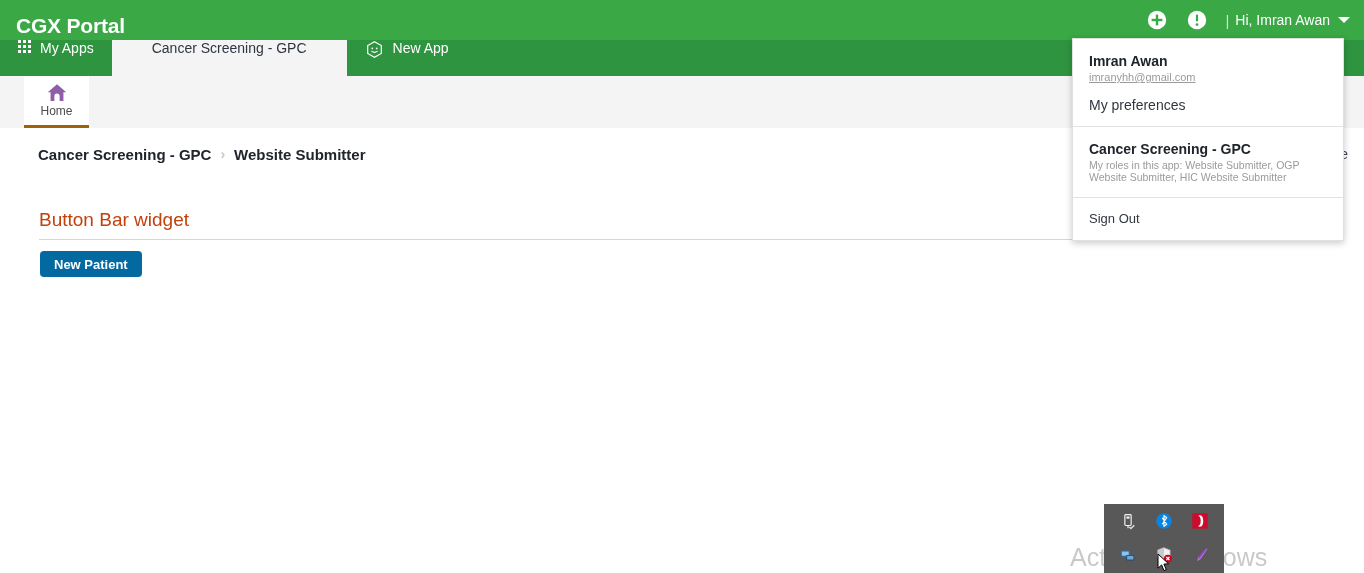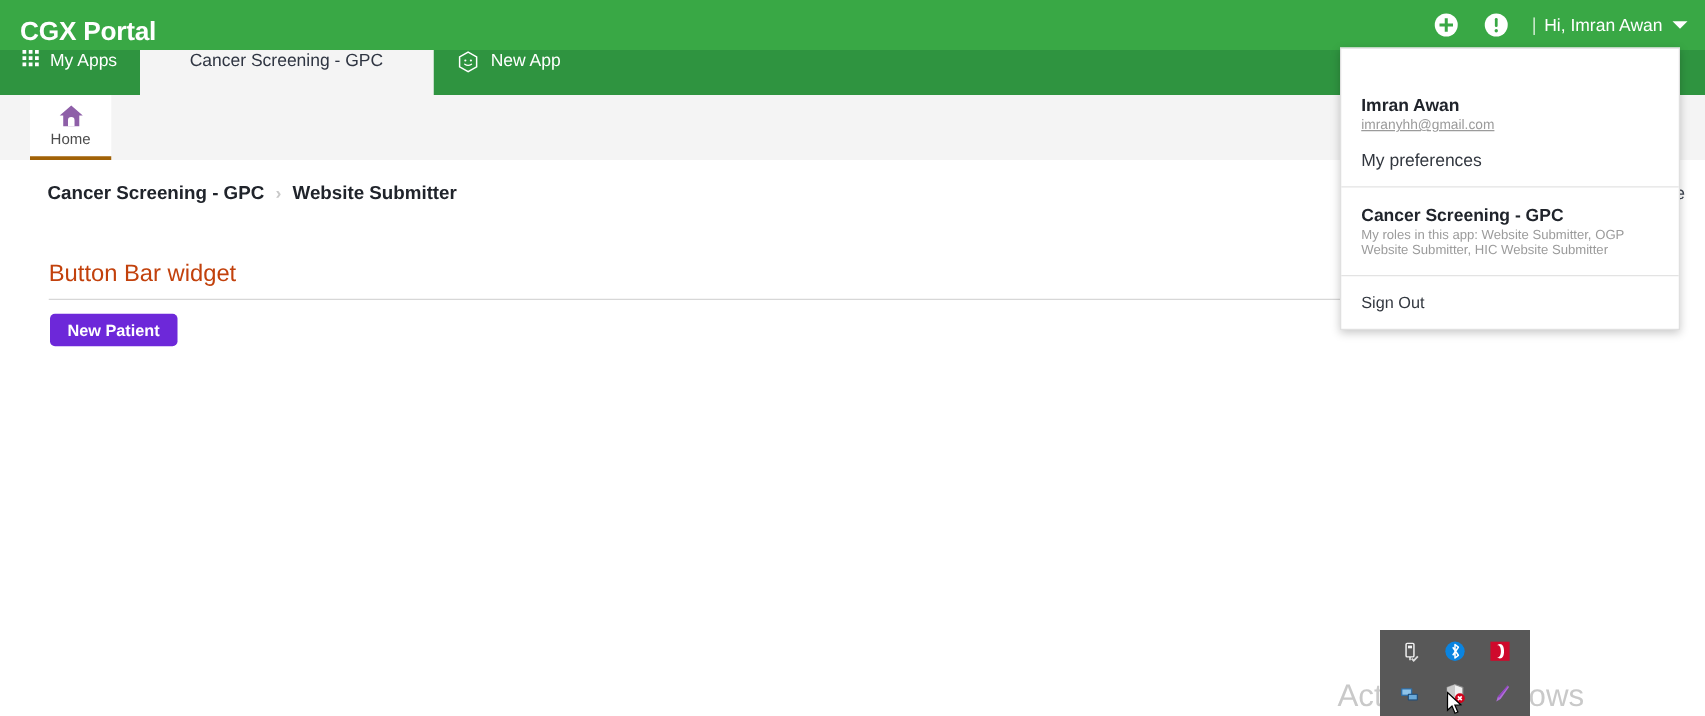--- a/index.html
+++ b/index.html
@@ -98,35 +98,35 @@
   .widget-title{
     position:absolute;left:39px;top:29px;font-size:19px;color:#c2410c;
     font-weight:normal;white-space:nowrap;
   }
   .rule{
     position:absolute;left:39px;top:59px;width:1286px;height:1px;
     background:#d7d7d7;
   }
   .btn-primary{
     position:absolute;left:40px;top:71px;
-    background:#6d28d9;color:#ffffff;border:none;border-radius:4px;
+    background:#0369a1;color:#ffffff;border:none;border-radius:4px;
     font-family:"Liberation Sans", sans-serif;
     font-size:13px;font-weight:bold;padding:0 14px;height:26px;
     cursor:pointer;white-space:nowrap;
   }
 
   
   .dropdown{
     position:absolute;left:1072px;top:38px;width:270px;
     background:#ffffff;border:1px solid #e0e0e0;
     box-shadow:0 2px 7px rgba(0,0,0,.22);z-index:40;
   }
   .dd-sec{padding:14px 16px 13px 16px;}
   .dd-sec + .dd-sec{border-top:1px solid #e3e3e3;}
-  .dd-name{font-size:14px;font-weight:bold;color:#20242b;margin-top:23px;}
+  .dd-name{font-size:14px;font-weight:bold;color:#20242b;}
   .dd-email{font-size:11px;color:#9b9b9b;margin-top:2px;text-decoration:underline;}
   .dd-link{font-size:14px;color:#32373f;margin-top:14px;cursor:pointer;}
   .dd-app{font-size:14px;font-weight:bold;color:#20242b;}
   .dd-roles{font-size:10.5px;color:#9b9b9b;line-height:1.12;margin-top:3px;}
   .dd-signout{font-size:13px;color:#32373f;cursor:pointer;}
   .dd-sec.signout{padding:13px 16px 14px 16px;}
 
   
   .watermark{
     position:absolute;left:1070px;top:543px;

